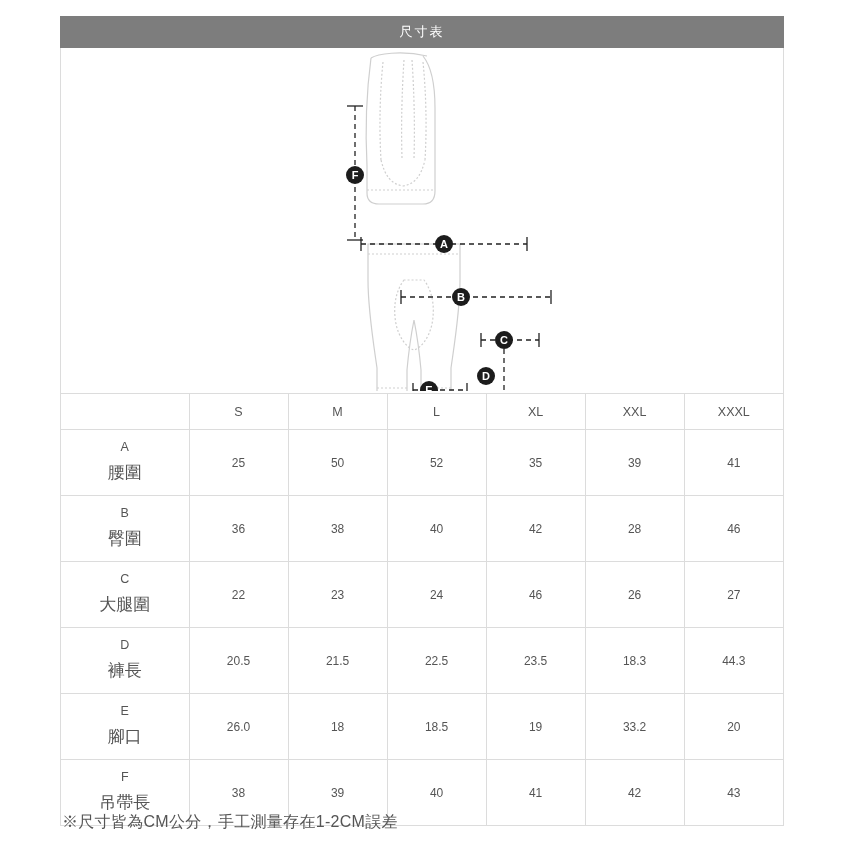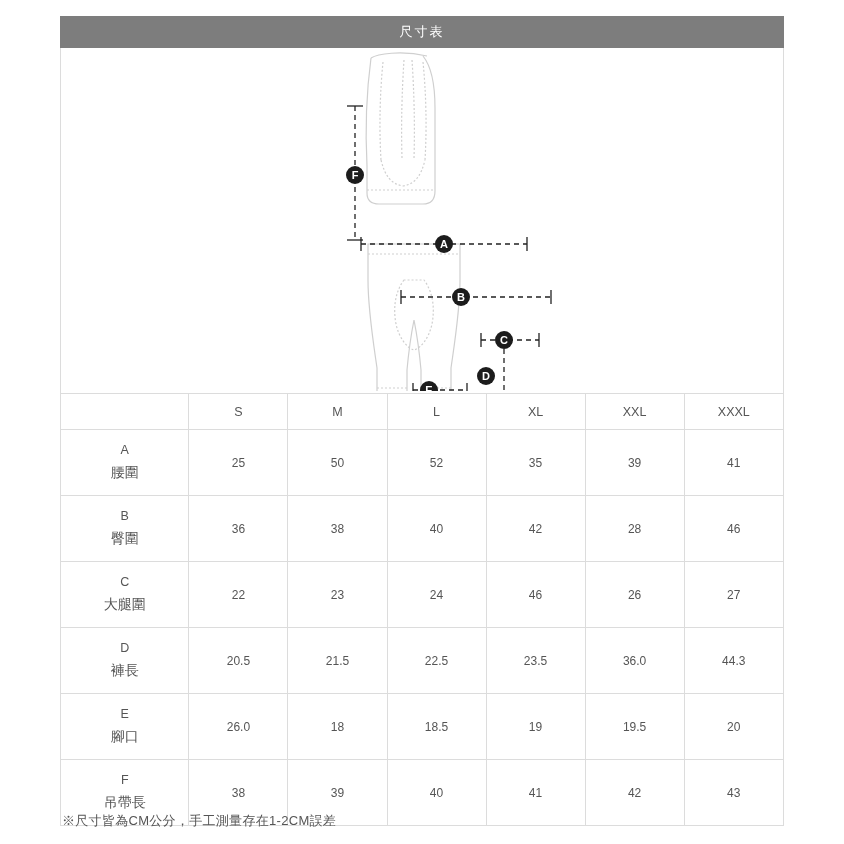--- a/index.html
+++ b/index.html
@@ -77,29 +77,29 @@
   }
   .rowhead {
     line-height: 1.7;
   }
   .rowhead .letter {
     display: block;
     font-size: 12.5px;
   }
   .rowhead .name {
     display: block;
-    font-size: 14px;
+    font-size: 17px;
   }
   .col-label { width: 130px; }
   .col-size  { width: 99px; }
   .footnote {
     position: absolute;
     left: 62px;
     top: 812px;
-    font-size: 13px;
+    font-size: 16px;
     color: #555555;
     letter-spacing: 0.3px;
   }
 </style>
 </head>
 <body>
 
 <div class="page">
 
   <div class="header-bar">
@@ -227,33 +227,33 @@
       </tr>
       <tr>
         <td class="rowhead">
           <span class="letter">D</span>
           <span class="name">褲長</span>
         </td>
         <td>20.5</td>
         <td>21.5</td>
         <td>22.5</td>
         <td>23.5</td>
-        <td>36.0</td>
+        <td>18.3</td>
         <td>44.3</td>
       </tr>
       <tr>
         <td class="rowhead">
           <span class="letter">E</span>
           <span class="name">腳口</span>
         </td>
         <td>26.0</td>
         <td>18</td>
         <td>18.5</td>
         <td>19</td>
-        <td>19.5</td>
+        <td>33.2</td>
         <td>20</td>
       </tr>
       <tr>
         <td class="rowhead">
           <span class="letter">F</span>
           <span class="name">吊帶長</span>
         </td>
         <td>38</td>
         <td>39</td>
         <td>40</td>

